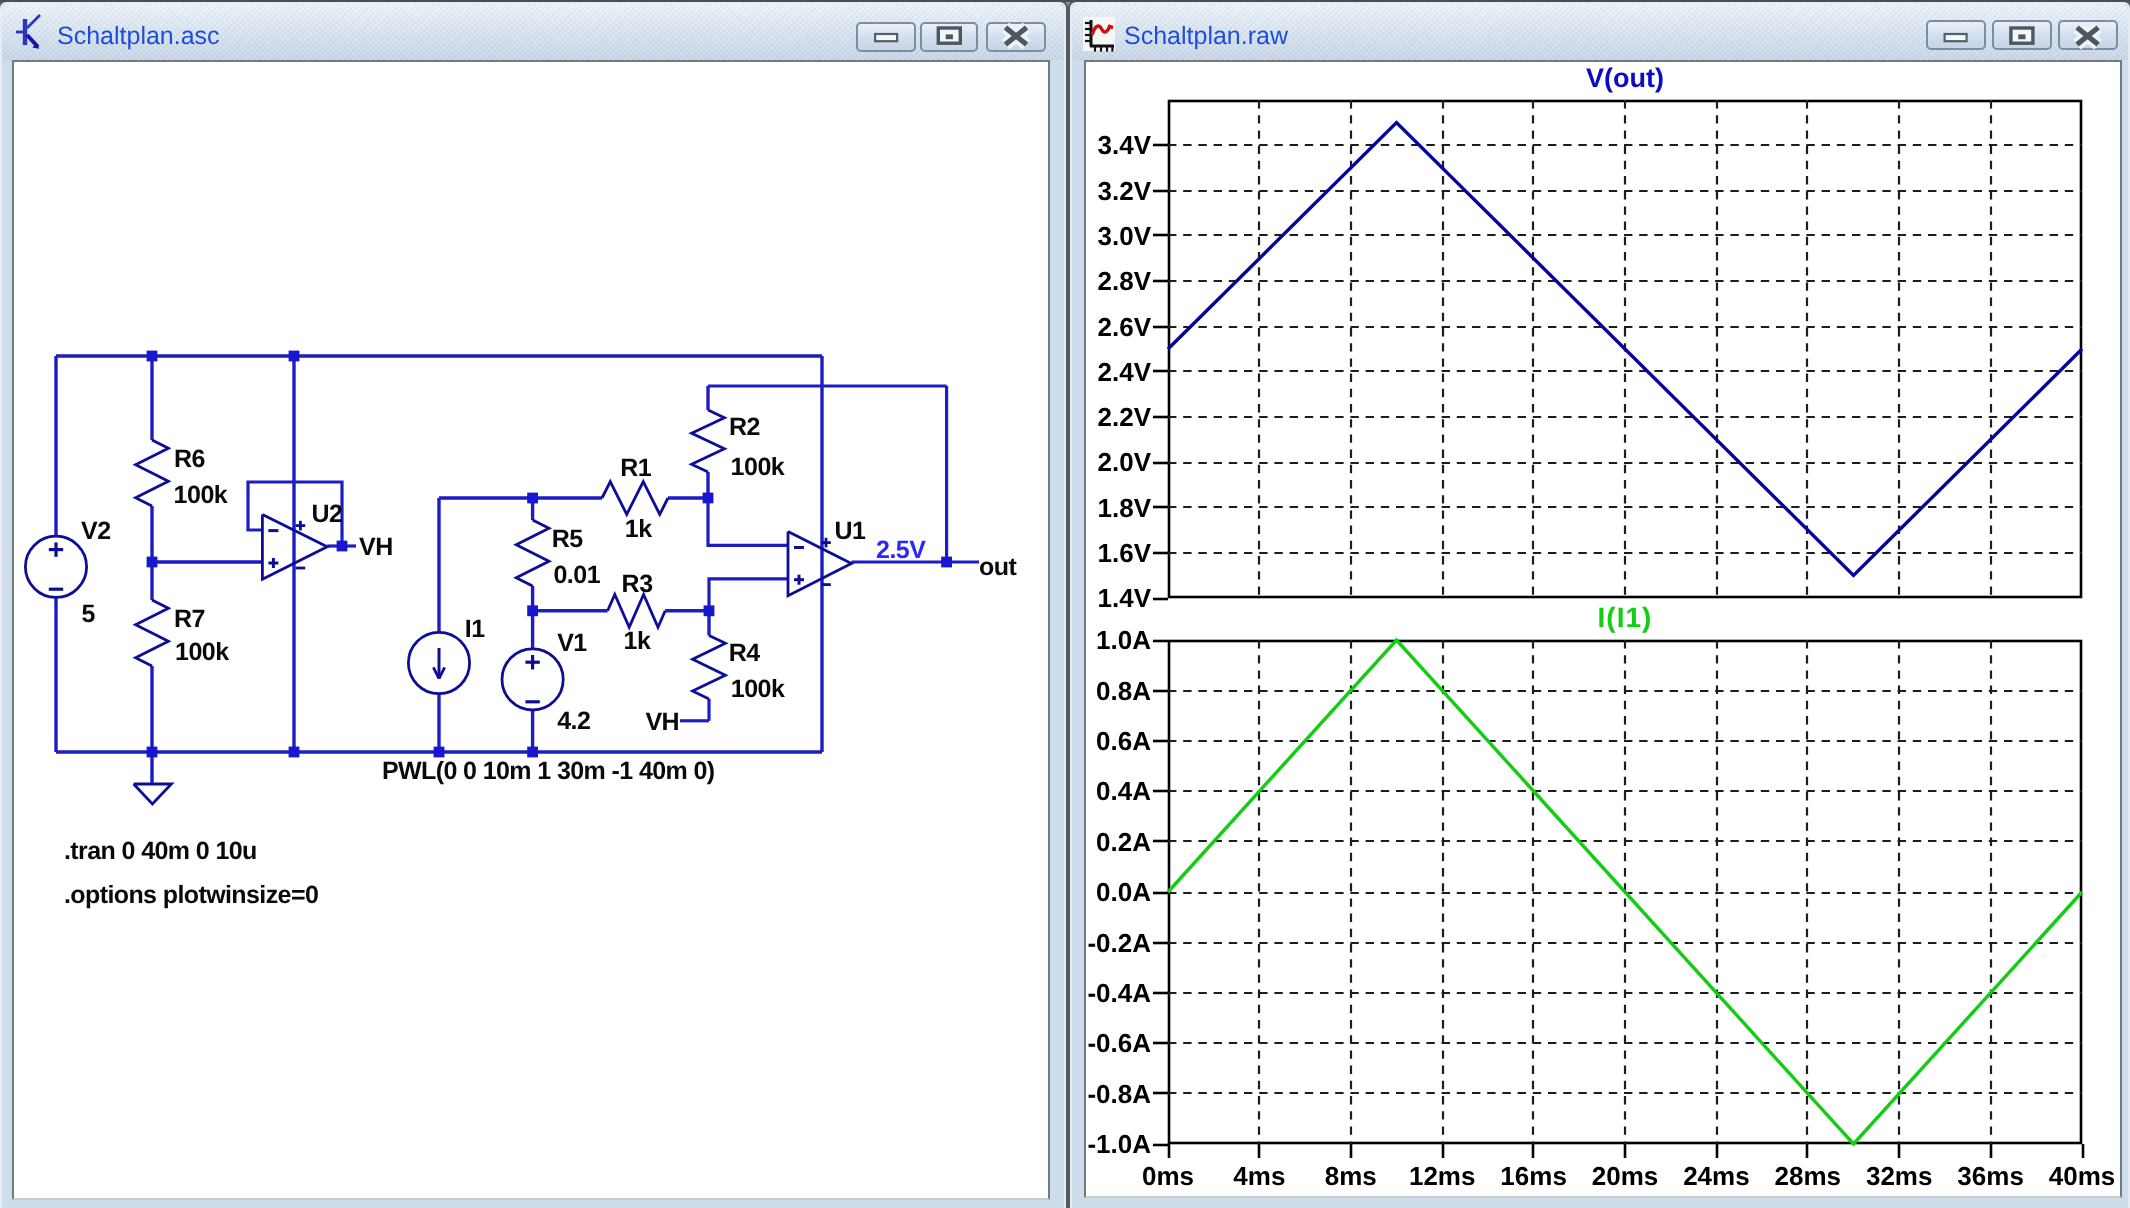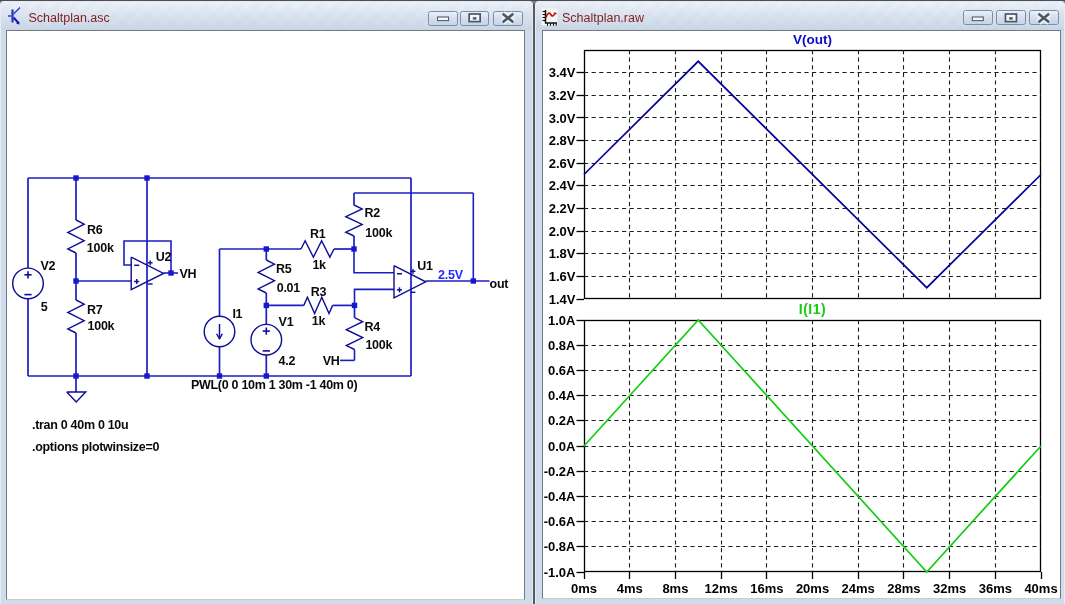--- a/index.html
+++ b/index.html
@@ -2,21 +2,21 @@
 <html><head><meta charset="utf-8">
 <style>
 html,body{margin:0;padding:0;width:1065px;height:604px;overflow:hidden;background:#8f949c;font-family:"Liberation Sans",sans-serif;}
 .win{position:absolute;box-sizing:border-box;background:#cfdcec;border:1px solid #565b61;border-radius:4px 4px 0 0;
  box-shadow:inset 0 0 0 1px rgba(255,255,255,.45);}
 .tbar{position:absolute;left:1px;right:1px;top:1px;height:28px;border-radius:3px 3px 0 0;
  background:linear-gradient(#eef3f9,#dbe5f1 45%,#cbd8e8 90%,#c7d4e5);}
 .tex{position:absolute;inset:0;border-radius:3px 3px 0 0;background:
  repeating-linear-gradient(45deg,rgba(255,255,255,.13) 0 1px,transparent 1px 2px),repeating-linear-gradient(-45deg,rgba(135,155,180,.09) 0 1px,transparent 1px 2px);}
 .client{position:absolute;box-sizing:border-box;background:#fff;border:1px solid #72797f;border-bottom-color:#c9ccc9;}
-.ttext{position:absolute;top:10.5px;font-size:12.5px;color:#7f1d1d;line-height:1;}
+.ttext{position:absolute;top:10.5px;font-size:12.5px;color:#1d4ed8;line-height:1;}
 .btn{position:absolute;box-sizing:border-box;border:1px solid #7d8focal;border:1px solid #7d8ea4;border-radius:2.5px;
  background:linear-gradient(#eaf0f8,#d3dfee 50%,#c6d4e6);}
 </style></head>
 <body>
 <div class="win" style="left:-1px;top:0;width:535px;height:606px">
  <div class="tbar">
       <div class="tex"></div>
     </div>
  <div class="ttext" style="left:28.5px">Schaltplan.asc</div>
  <div class="btn" style="left:428.3px;top:10px;width:29.5px;height:15px"></div>

